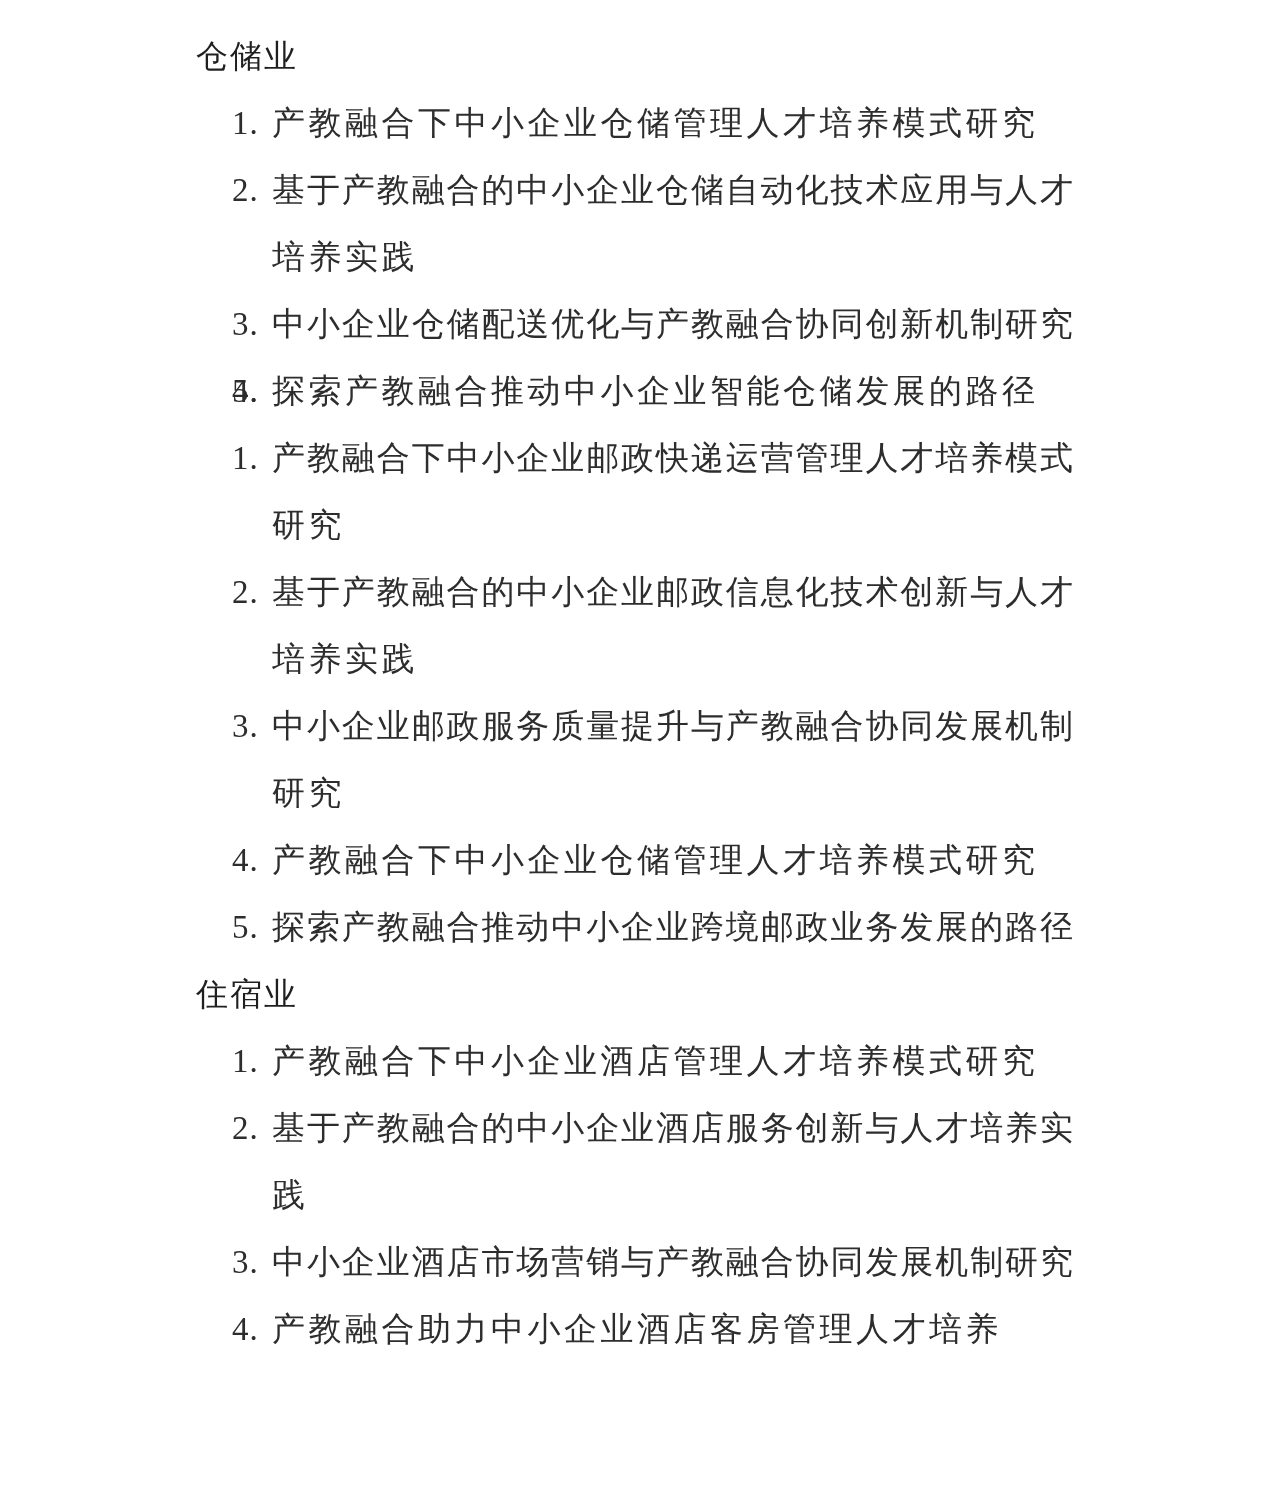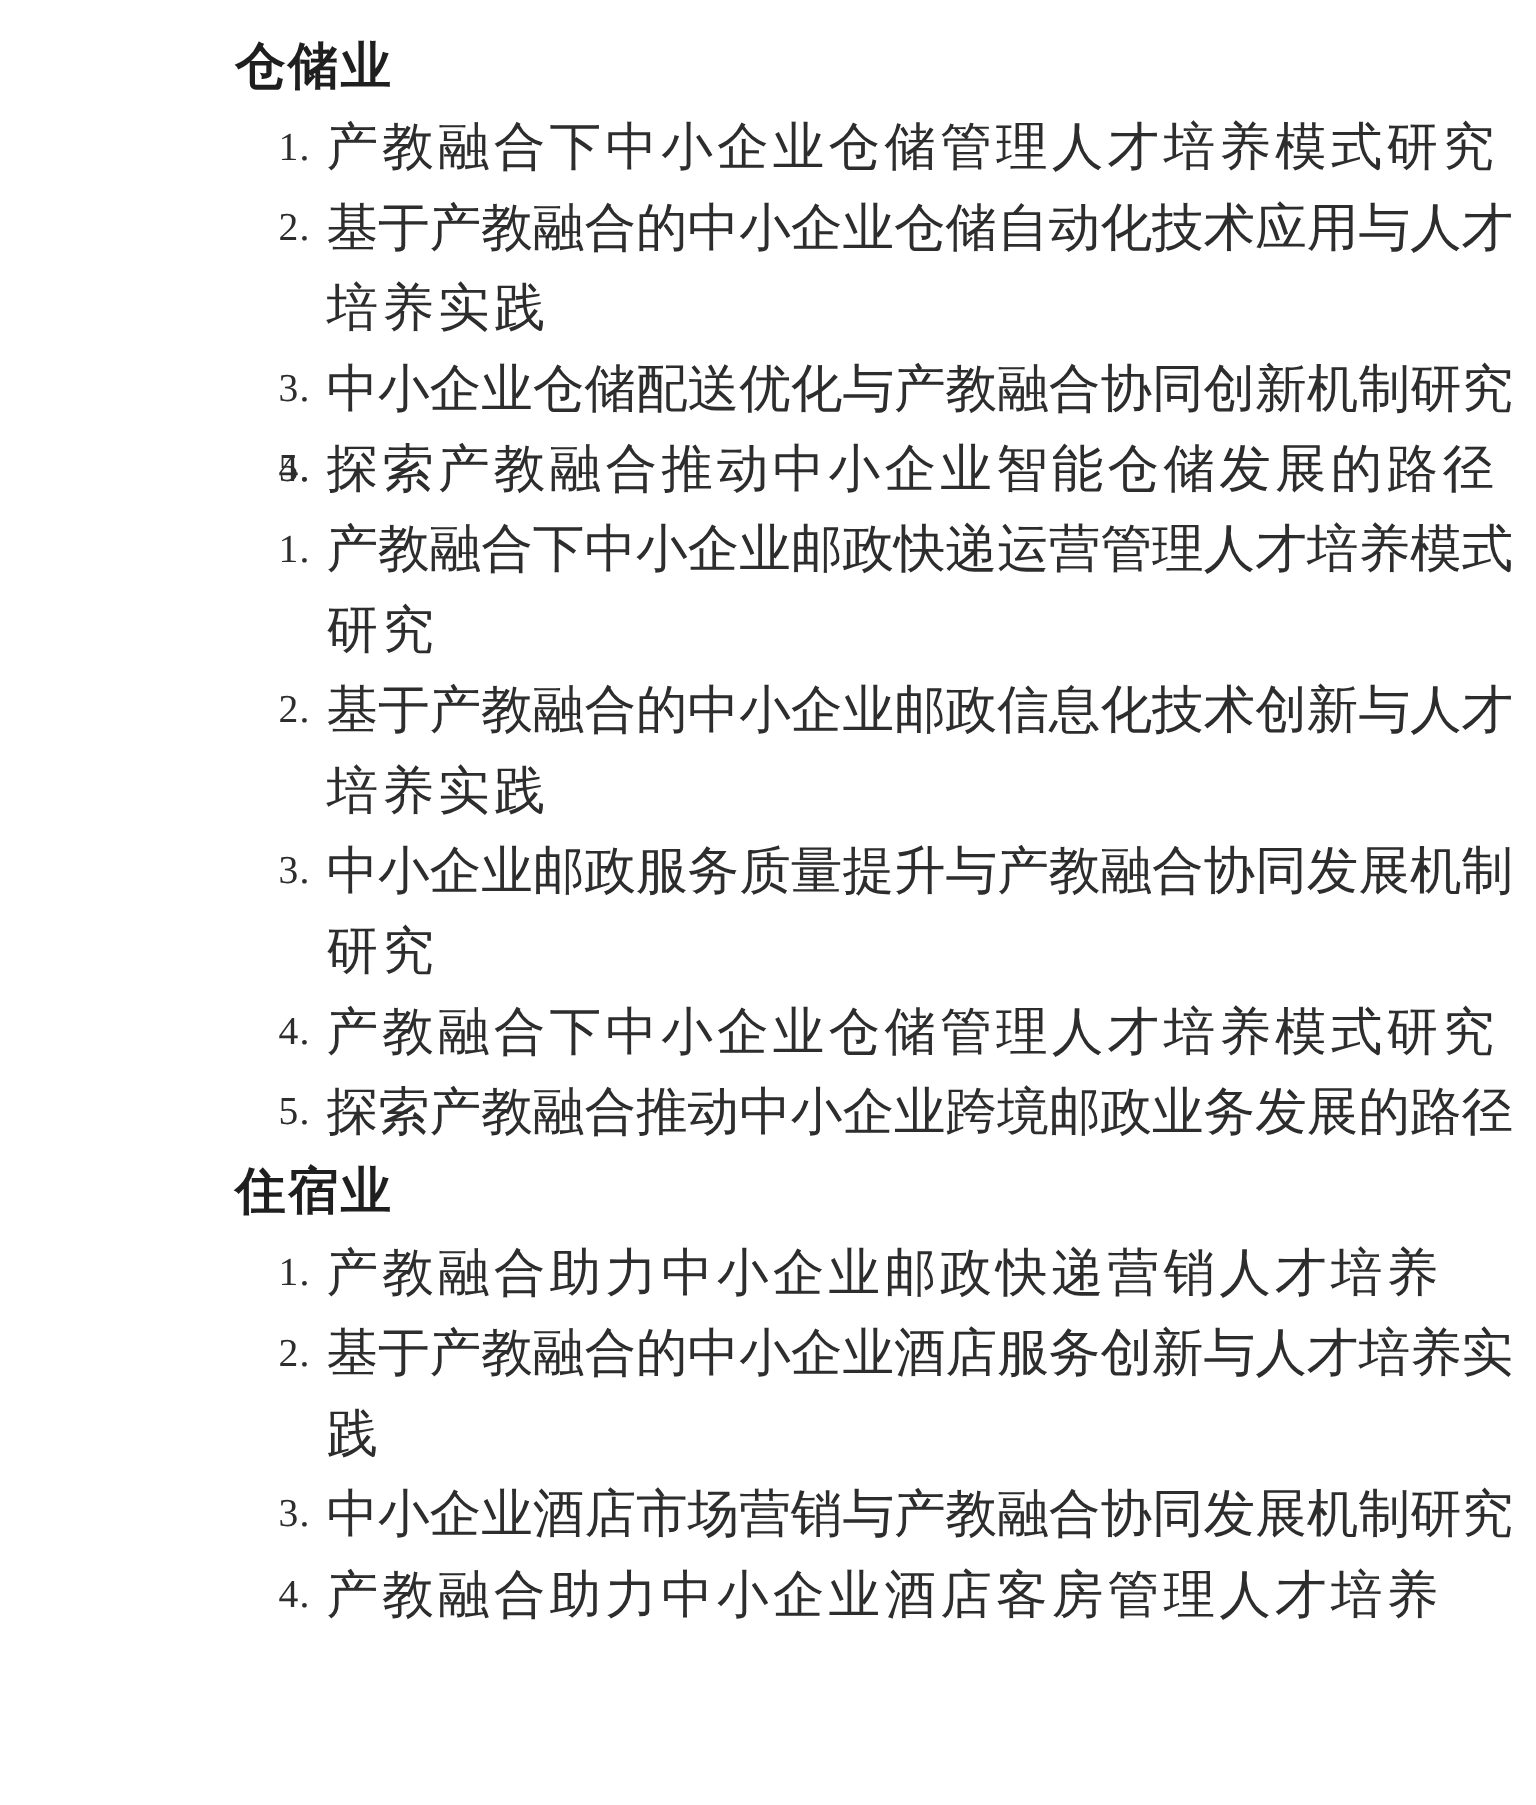--- a/index.html
+++ b/index.html
@@ -14,22 +14,22 @@
     background: #ffffff;
     box-sizing: border-box;
     padding: 23px 0 0 196px;
     overflow: hidden;
     font-family: "Liberation Serif", "DejaVu Serif", serif;
     color: #2d2d2d;
   }
   .heading {
     height: 67px;
     line-height: 67px;
-    font-size: 42px;
-    font-weight: 700;
+    font-size: 32px;
+    font-weight: 400;
     letter-spacing: 2px;
     color: #1f1f1f;
     white-space: nowrap;
   }
   .item {
     position: relative;
     padding-left: 76px;
   }
   .num {
     position: absolute;
@@ -39,21 +39,21 @@
     line-height: 67px;
     font-size: 33px;
     letter-spacing: 1px;
   }
   .lines {
     width: 801px;
   }
   .line {
     height: 67px;
     line-height: 67px;
-    font-size: 43px;
+    font-size: 33px;
     letter-spacing: 3.5px;
     white-space: nowrap;
   }
   .line.justify {
     display: flex;
     justify-content: space-between;
     letter-spacing: 0;
   }
   .line.justify span {
     line-height: 67px;
@@ -272,21 +272,21 @@
               <span>径</span>
             </div>
           </div>
         </div>
       </section>
       <section>
         <div class="heading">住宿业</div>
         <div class="item">
           <span class="num">1.</span>
           <div class="lines">
-            <div class="line">产教融合助力中小企业邮政快递营销人才培养</div>
+            <div class="line">产教融合下中小企业酒店管理人才培养模式研究</div>
           </div>
         </div>
         <div class="item">
           <span class="num">2.</span>
           <div class="lines">
             <div class="line justify">
               <span>基</span>
               <span>于</span>
               <span>产</span>
               <span>教</span>

